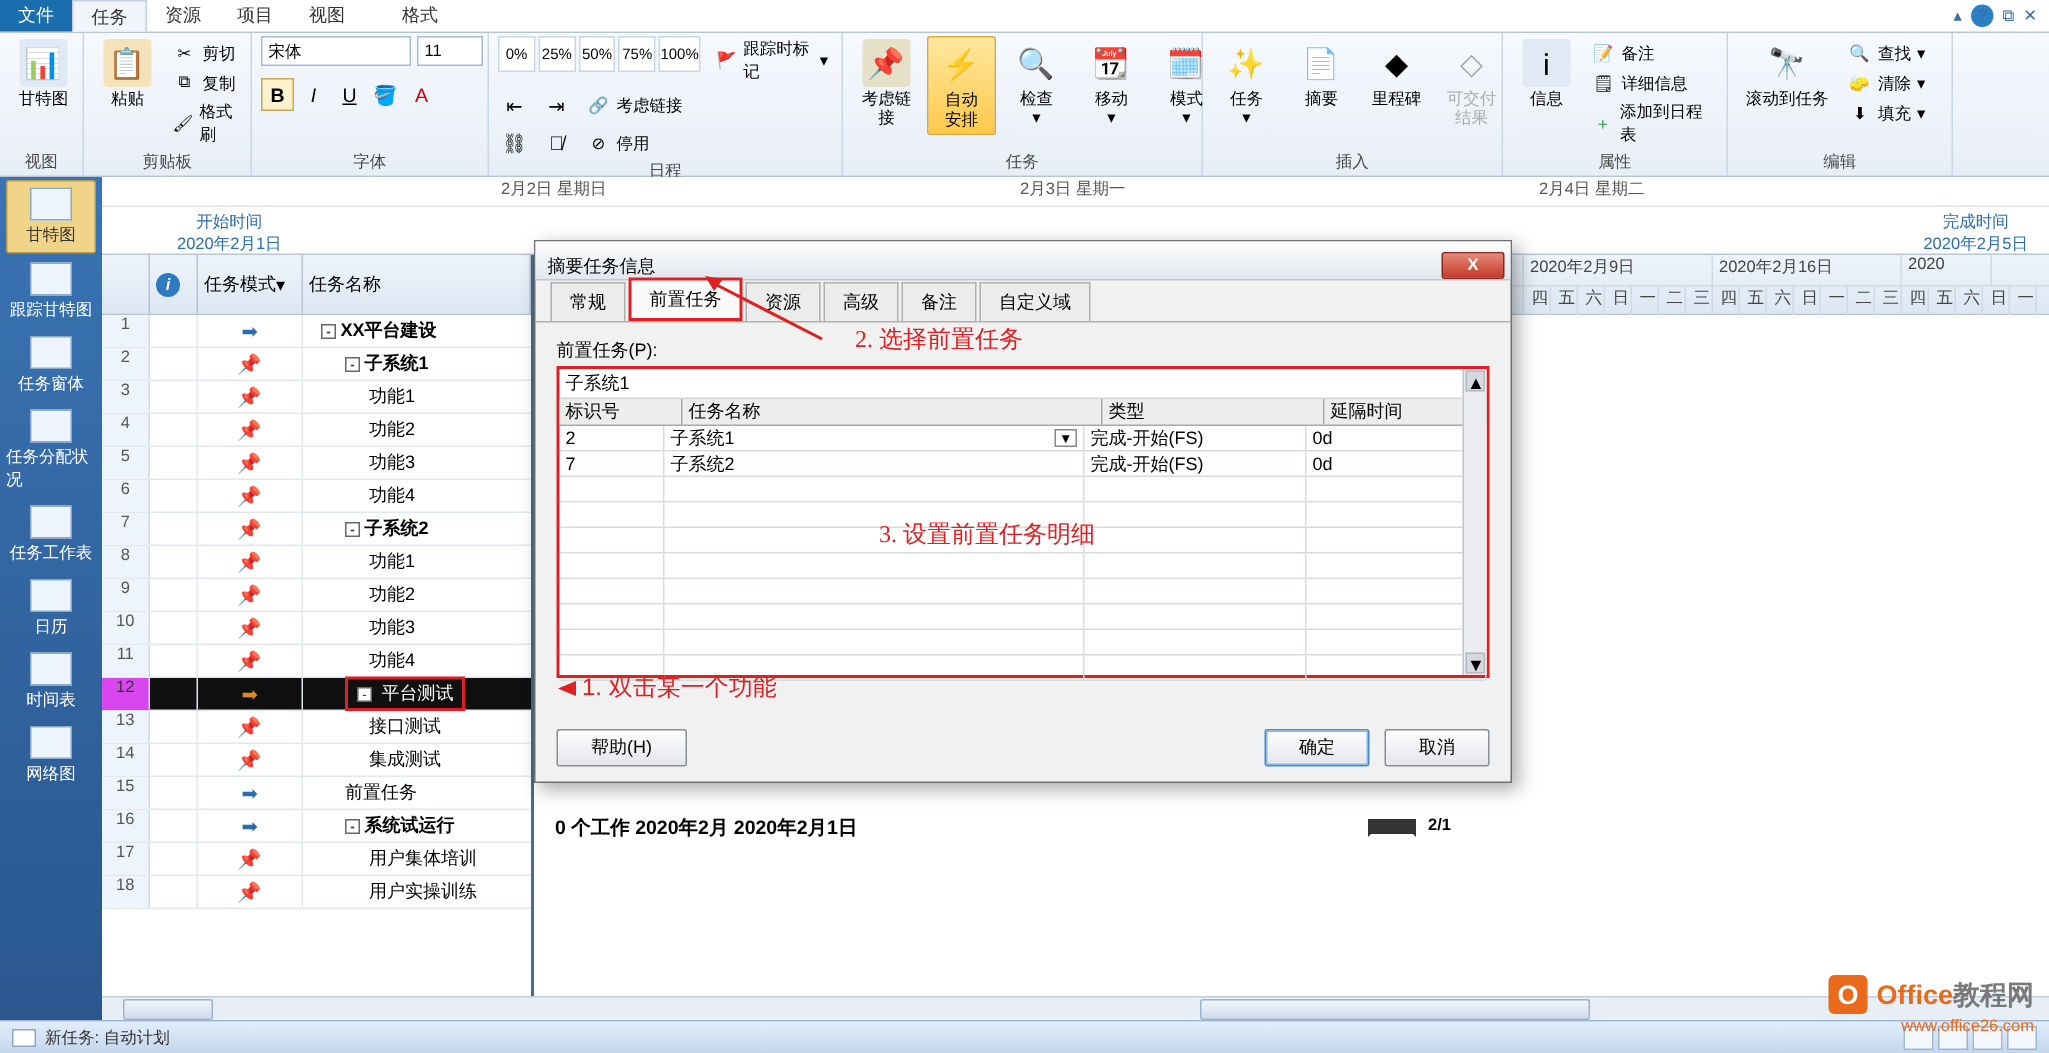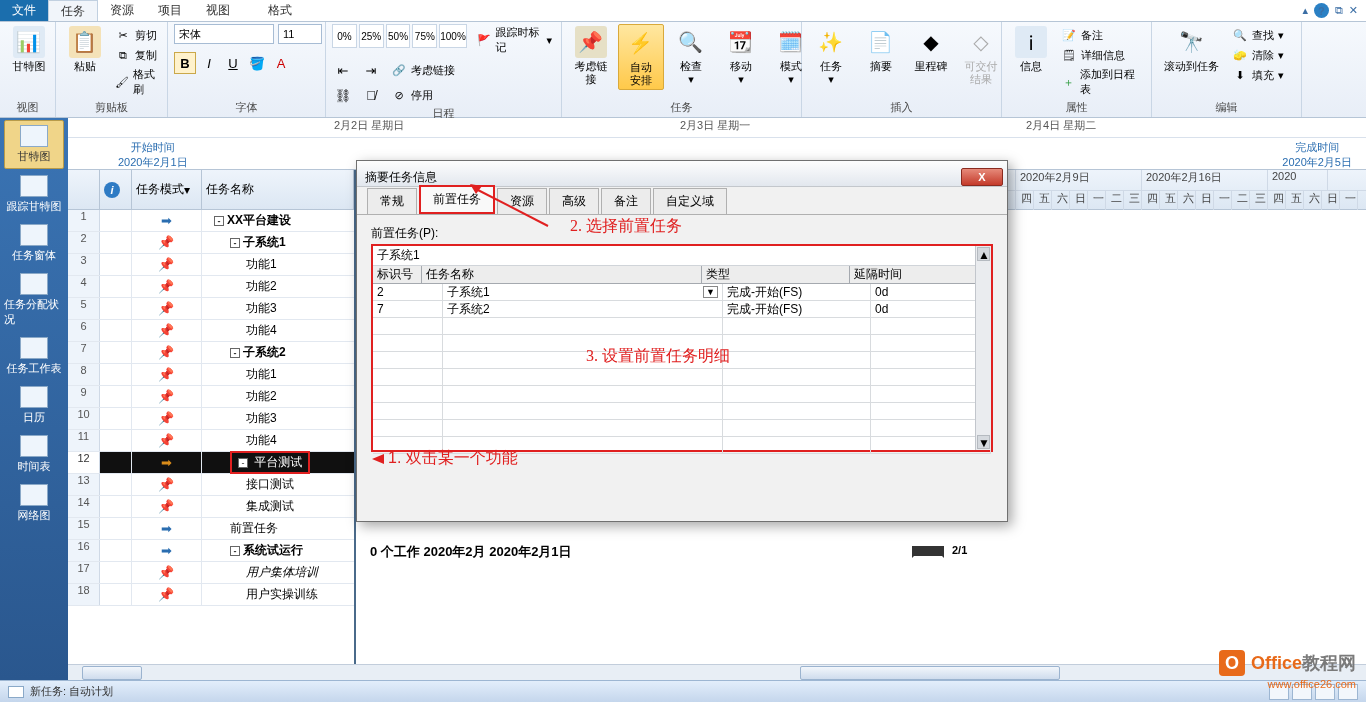--- a/index.html
+++ b/index.html
@@ -46,21 +46,21 @@
 .timeline .end { position:absolute; right:14px; top:22px; font-size:11px; text-align:center; }
 
 
 .grid { position:absolute; left:68px; top:170px; width:288px; bottom:22px; border-right:2px solid #4a6a8a; background:#fff; display:flex; flex-direction:column; }
 .grid-head { height:40px; background:linear-gradient(#eef4fb,#dce7f3); border-bottom:1px solid #b6c5d6; display:flex; font-size:12px; }
 .grid-head .ch { border-right:1px solid #b6c5d6; display:flex; align-items:center; padding:0 4px; }
 .grid-rows { flex:1; overflow:hidden; }
 .gr { height:22px; display:flex; border-bottom:1px solid #e2e8f0; font-size:12px; }
 .gr.sel { background:#101010; color:#fff; }
 .gr .rn { width:32px; text-align:center; background:#eef4fb; border-right:1px solid #cfd9e6; color:#555; font-size:11px; }
-.gr.sel .rn { background:#ffffff; color:#333; }
+.gr.sel .rn { background:#d946ef; color:#333; }
 .gr .ic { width:32px; border-right:1px solid #e2e8f0; display:flex; align-items:center; justify-content:center; }
 .gr .md { width:70px; border-right:1px solid #e2e8f0; display:flex; align-items:center; justify-content:center; }
 .gr .nm { flex:1; padding-left:6px; display:flex; align-items:center; }
 .pin { color:#1a7a3a; font-size:13px; }
 .arrow { color:#2a6db0; font-size:13px; }
 .arrowy { color:#d98c1a; font-size:13px; }
 .collapse { display:inline-block; width:10px; height:10px; border:1px solid #666; text-align:center; line-height:8px; font-size:9px; margin-right:3px; background:#fff; color:#333; }
 .redbox { border:2px solid #e02020 !important; }
 
 
@@ -492,21 +492,21 @@
           <span class="arrow">➡</span>
         </div>
         <div class="nm" style="padding-left:28px;font-weight:bold;"><span class="collapse">-</span> 系统试运行</div>
       </div>
       <div class="gr">
         <div class="rn">17</div>
         <div class="ic"></div>
         <div class="md">
           <span class="pin">📌</span>
         </div>
-        <div class="nm" style="padding-left:44px;font-style:italic;"> 用户集体培训</div>
+        <div class="nm" style="padding-left:44px;"> 用户集体培训</div>
       </div>
       <div class="gr">
         <div class="rn">18</div>
         <div class="ic"></div>
         <div class="md">
           <span class="pin">📌</span>
         </div>
         <div class="nm" style="padding-left:44px;"> 用户实操训练</div>
       </div>
     </div>
@@ -561,21 +561,21 @@
     <div class="dt">资源</div>
     <div class="dt">高级</div>
     <div class="dt">备注</div>
     <div class="dt">自定义域</div>
   </div>
   <div class="dlg-body">
     <div style="font-size:12px;margin-bottom:2px">前置任务(P):</div>
     <div class="ptable redbox" style="border:2px solid #e02020">
       <div style="padding:1px 4px;font-size:12px;border-bottom:1px solid #d0d4d9">子系统1</div>
       <div class="pthead">
-        <div class="pc" style="width:49px">标识号</div>
+        <div class="pc" style="width:82px">标识号</div>
         <div class="pc" style="width:280px">任务名称</div>
         <div class="pc" style="width:148px">类型</div>
         <div class="pc" style="flex:1">延隔时间</div>
       </div>
       <div id="pred-rows">
           <div class="ptrow">
             <div class="pc" style="width:70px">2</div>
             <div class="pc" style="width:280px">子系统1<span style="margin-left:auto;border:1px solid #888;padding:0 2px;font-size:9px">▼</span></div>
             <div class="pc" style="width:148px">完成-开始(FS)</div>
             <div class="pc" style="flex:1">0d</div>
@@ -632,20 +632,27 @@
             <div class="pc" style="width:70px"></div>
             <div class="pc" style="width:280px"></div>
             <div class="pc" style="width:148px"></div>
             <div class="pc" style="flex:1"></div>
           </div>
         </div>
       <div class="ptscroll">
           <div style="position:absolute;top:1px;left:1px;right:1px;height:14px;background:#d5d9de;border:1px solid #b5bac0">▲</div>
           <div style="position:absolute;bottom:1px;left:1px;right:1px;height:14px;background:#d5d9de;border:1px solid #b5bac0">▼</div>
         </div>
+    </div>
+  </div>
+  <div class="dlg-foot">
+    <button class="dbtn">帮助(H)</button>
+    <div style="margin-left:auto;display:flex;gap:10px">
+      <button class="dbtn primary">确定</button>
+      <button class="dbtn">取消</button>
     </div>
   </div>
 </div>
 
 <div class="ann" style="left:372px;top:448px"><span class="red-arrow"></span><span>1. 双击某一个功能</span></div>
 <svg class="ann-arrow" style="left:470px;top:184px" width="80" height="44">
     <path d="M78 42 L4 4" stroke="#e02020" stroke-width="2" fill="none"></path>
     <polygon points="0,0 12,2 6,10" fill="#e02020"></polygon>
   </svg>
 <div class="ann" style="left:570px;top:216px">2. 选择前置任务</div>

